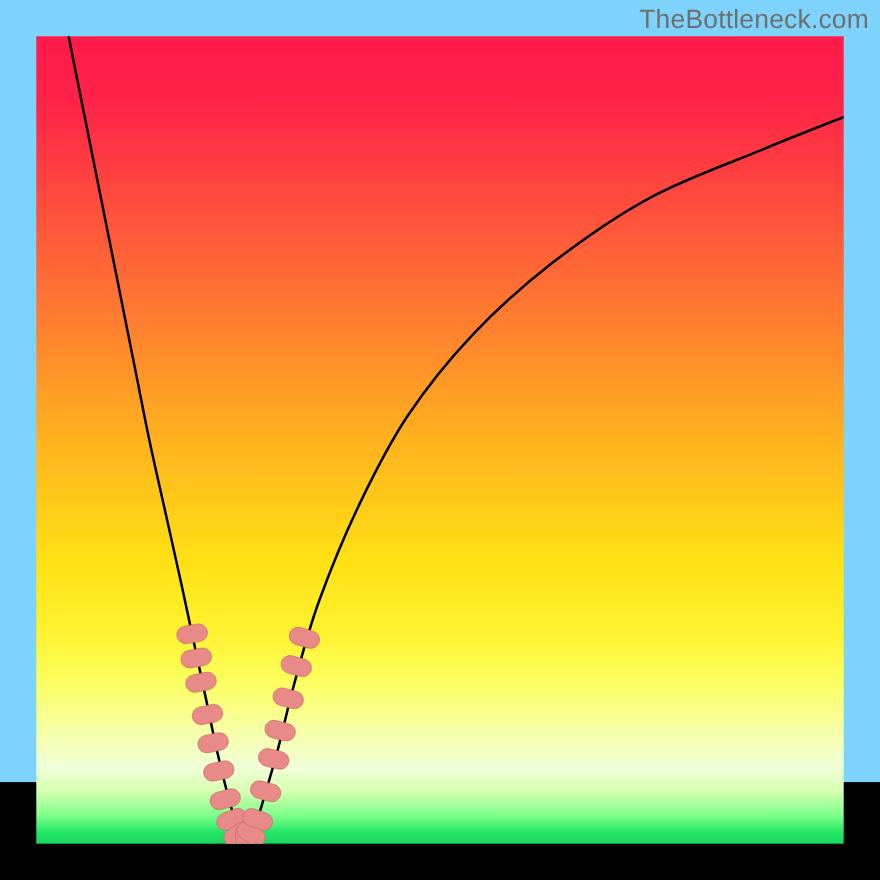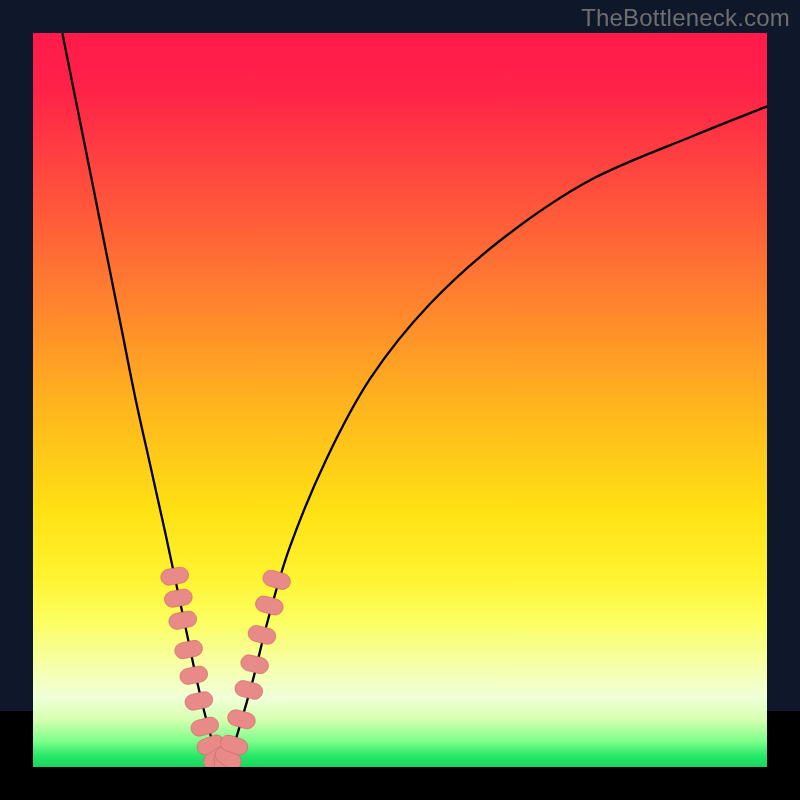--- a/index.html
+++ b/index.html
@@ -8,21 +8,21 @@
     width: 800px;
     height: 800px;
     background: #000;
     overflow: hidden;
     font-family: Arial, Helvetica, sans-serif;
   }
   .stage {
     position: relative;
     width: 800px;
     height: 711px;
-    background: #0f172a;
+    background: #7dd3fc;
   }
   .attribution {
     position: absolute;
     top: 4px;
     right: 10px;
     color: #6f6f6f;
     font-size: 24px;
     font-weight: 500;
     letter-spacing: 0.2px;
     user-select: none;

